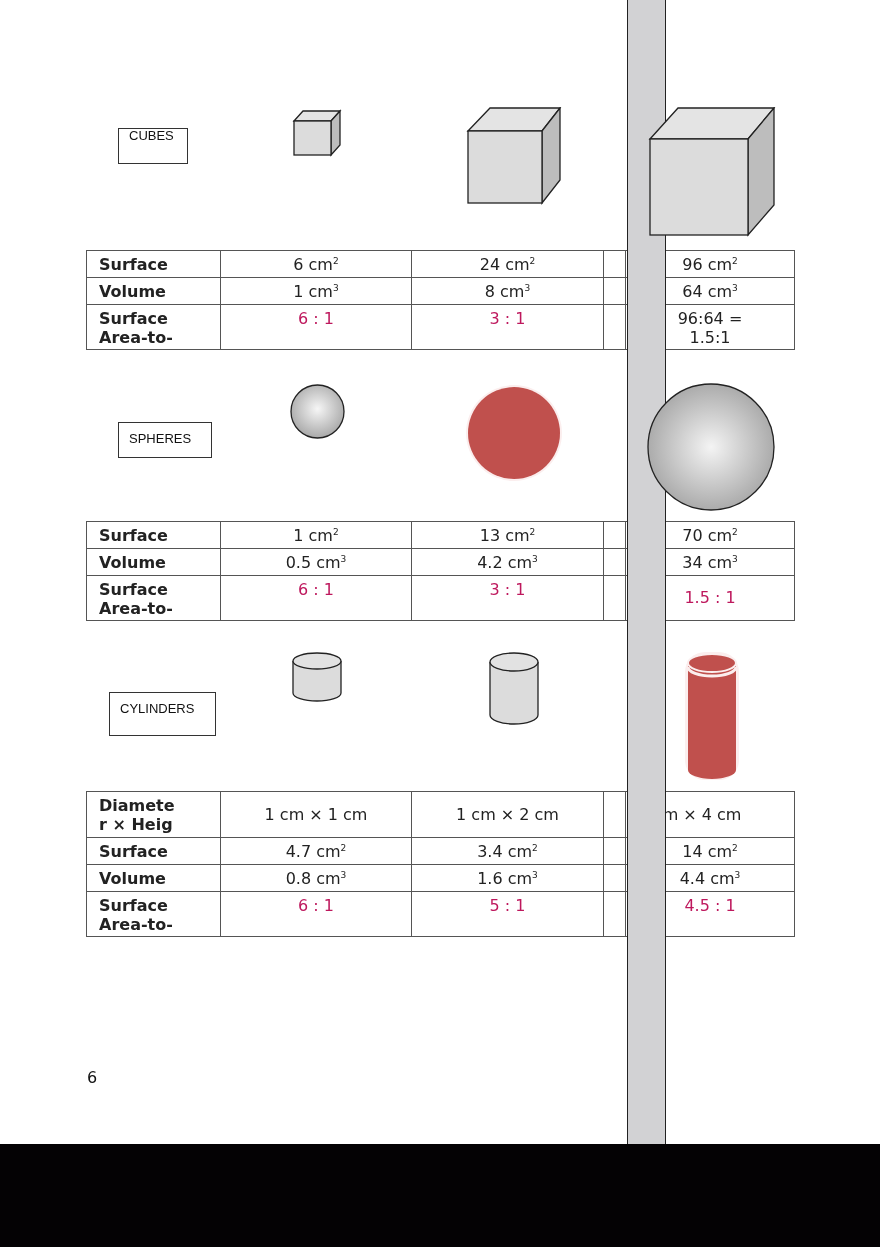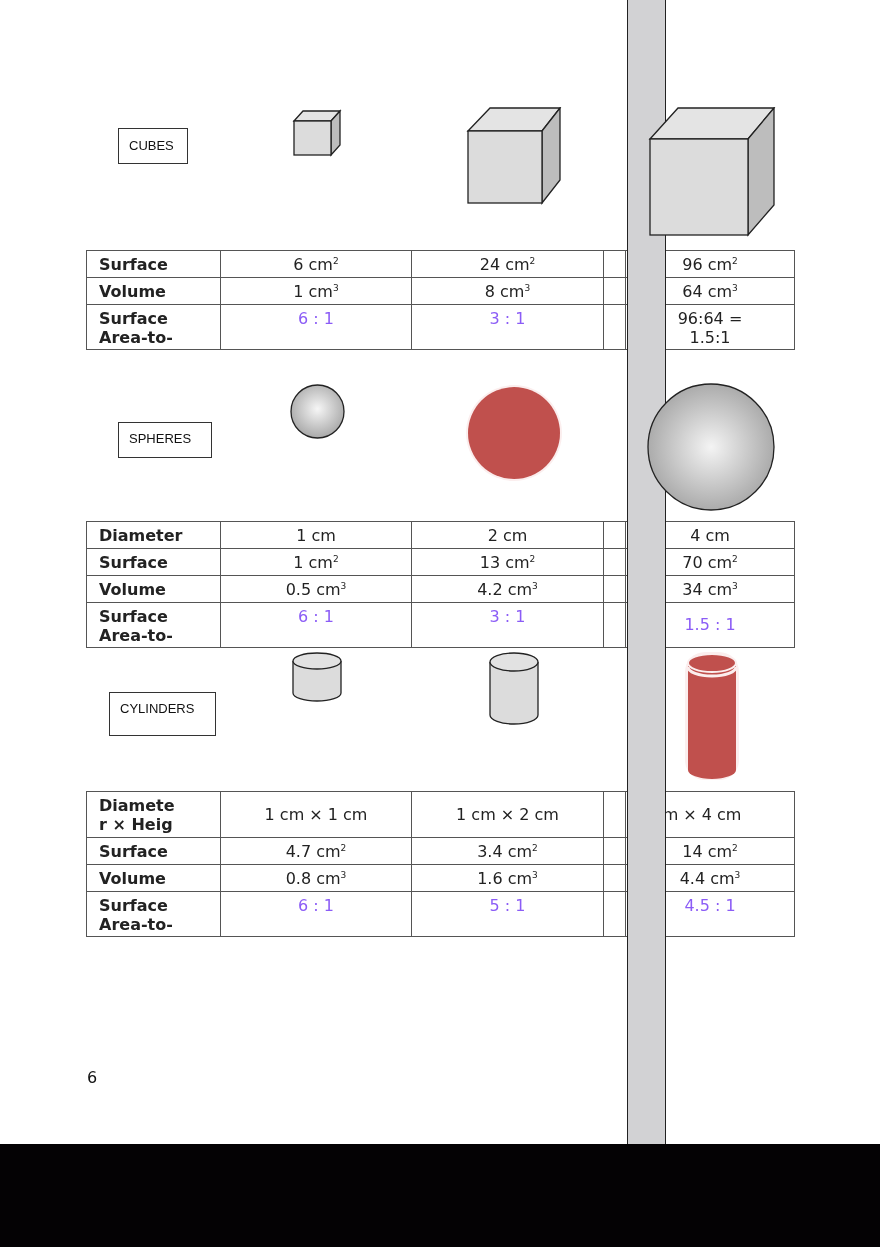--- a/index.html
+++ b/index.html
@@ -72,21 +72,21 @@
       font-weight: bold;
       padding-left: 12px;
       white-space: normal;
       line-height: 19px;
       vertical-align: top;
     }
     table.data td.val {
       text-align: center;
     }
     table.data td.val.top { vertical-align: top; padding-top: 0px; line-height: 19px; }
-    table.data td.ratio { color: #8b5cf6; }
+    table.data td.ratio { color: #be185d; }
     table.data td.narrow { }
     .clip { overflow: hidden; }
     sup { font-size: 9px; vertical-align: 6px; line-height: 0; }
     .gray-column {
       position: absolute;
       left: 627px;
       top: 0;
       width: 39px;
       height: 1144px;
       background: #d2d2d4;
@@ -103,21 +103,21 @@
       font-size: 16px;
       color: #111;
     }
   </style>
 </head>
 <body>
 
 <div class="page">
 
 
-  <div class="label-box" style="left:118px; top:128px; width:70px; height:36px; padding-top:10px;">
+  <div class="label-box" style="left:118px; top:128px; width:70px; height:36px; ">
     <span>CUBES</span>
   </div>
 
   <svg class="shape" style="left:292px; top:107px;" width="52" height="52" viewBox="0 0 52 52">
     <polygon points="2,14 11,4 48,4 39,14" fill="#e4e4e4" stroke="#222" stroke-width="1.3"></polygon>
     <polygon points="39,14 48,4 48,38 39,48" fill="#bdbdbd" stroke="#222" stroke-width="1.3"></polygon>
     <rect x="2" y="14" width="37" height="34" fill="#dcdcdc" stroke="#222" stroke-width="1.3"></rect>
   </svg>
 
   <svg class="shape" style="left:466px; top:107px;" width="96" height="99" viewBox="0 0 96 99">
@@ -198,27 +198,20 @@
 
   <table class="data" style="top:521px;">
     <colgroup>
       <col style="width:134px">
         <col style="width:191px">
         <col style="width:192px">
         <col style="width:22px">
         <col style="width:169px">
     </colgroup>
     <tbody>
-        <tr style="height:27px;">
-      <td class="lbl" style="vertical-align:middle;">Diameter</td>
-      <td class="val">1 cm</td>
-      <td class="val">2 cm</td>
-      <td class="narrow"></td>
-      <td class="val">4 cm</td>
-    </tr>
     <tr style="height:27px;">
       <td class="lbl" style="vertical-align:middle;">Surface</td>
       <td class="val"><span>1 cm</span><sup>2</sup></td>
       <td class="val"><span>13 cm</span><sup>2</sup></td>
       <td class="narrow"></td>
       <td class="val"><span>70 cm</span><sup>2</sup></td>
     </tr>
     <tr style="height:27px;">
       <td class="lbl" style="vertical-align:middle;">Volume</td>
       <td class="val"><span>0.5 cm</span><sup>3</sup></td>

